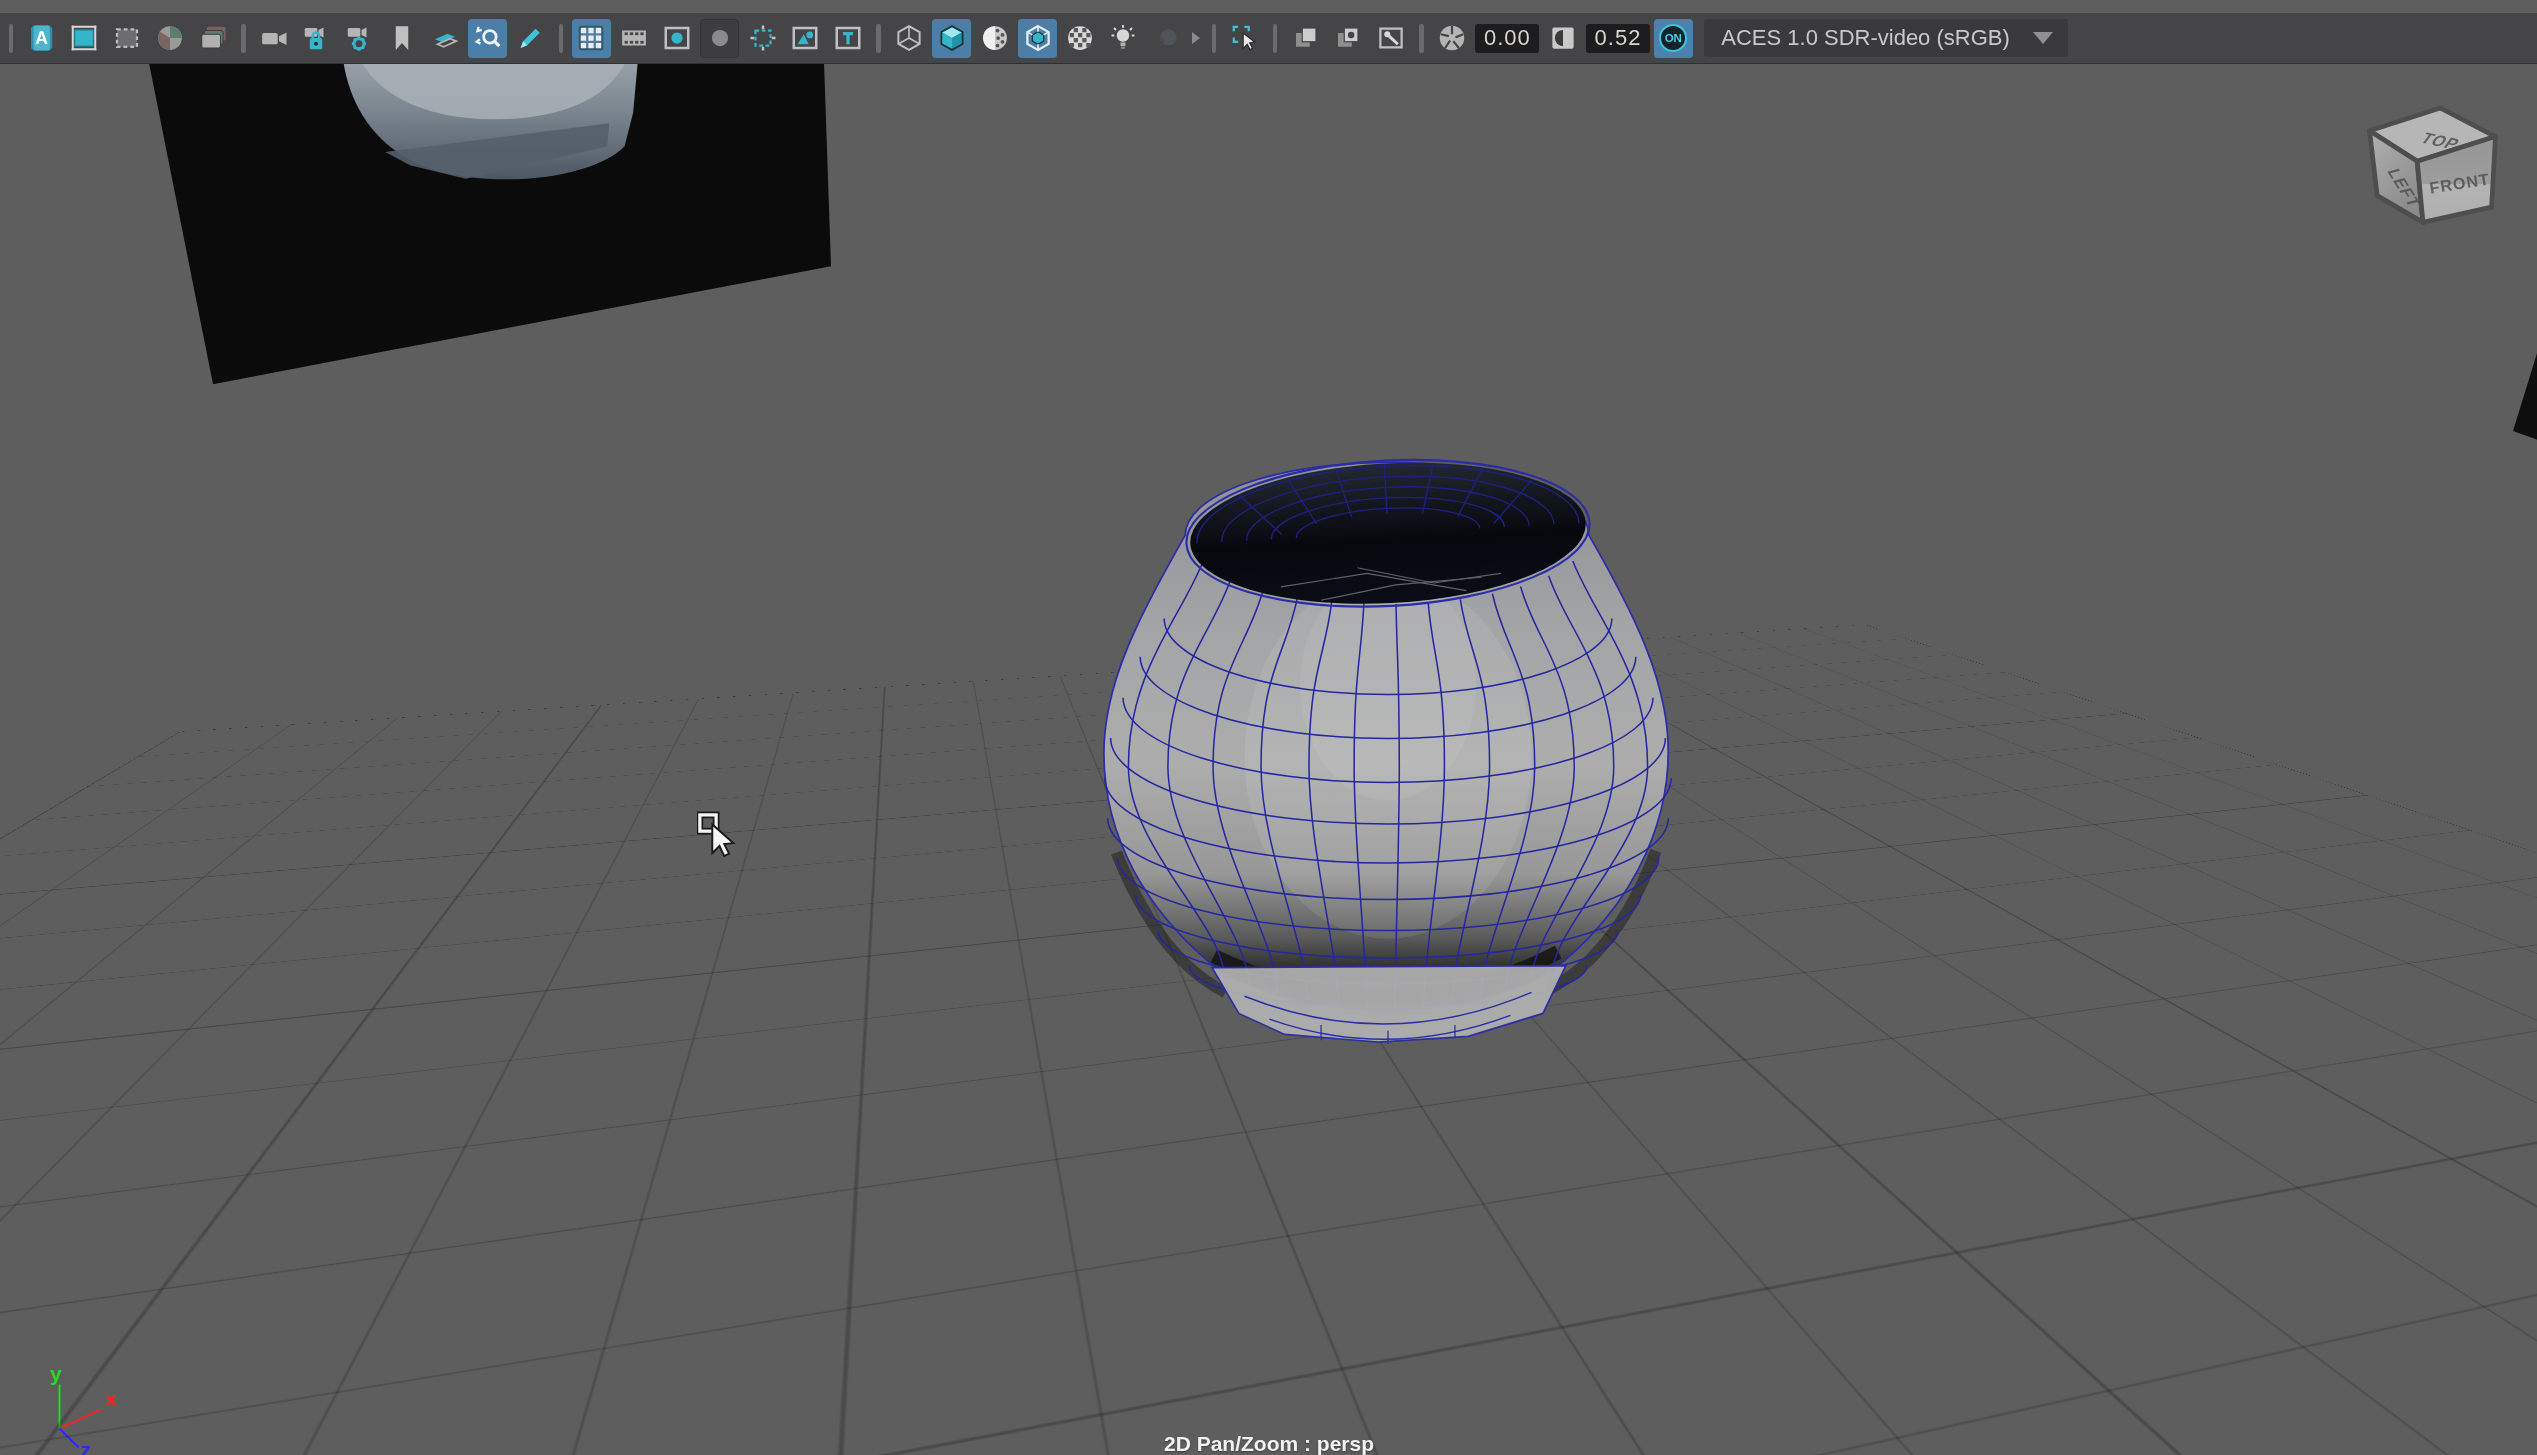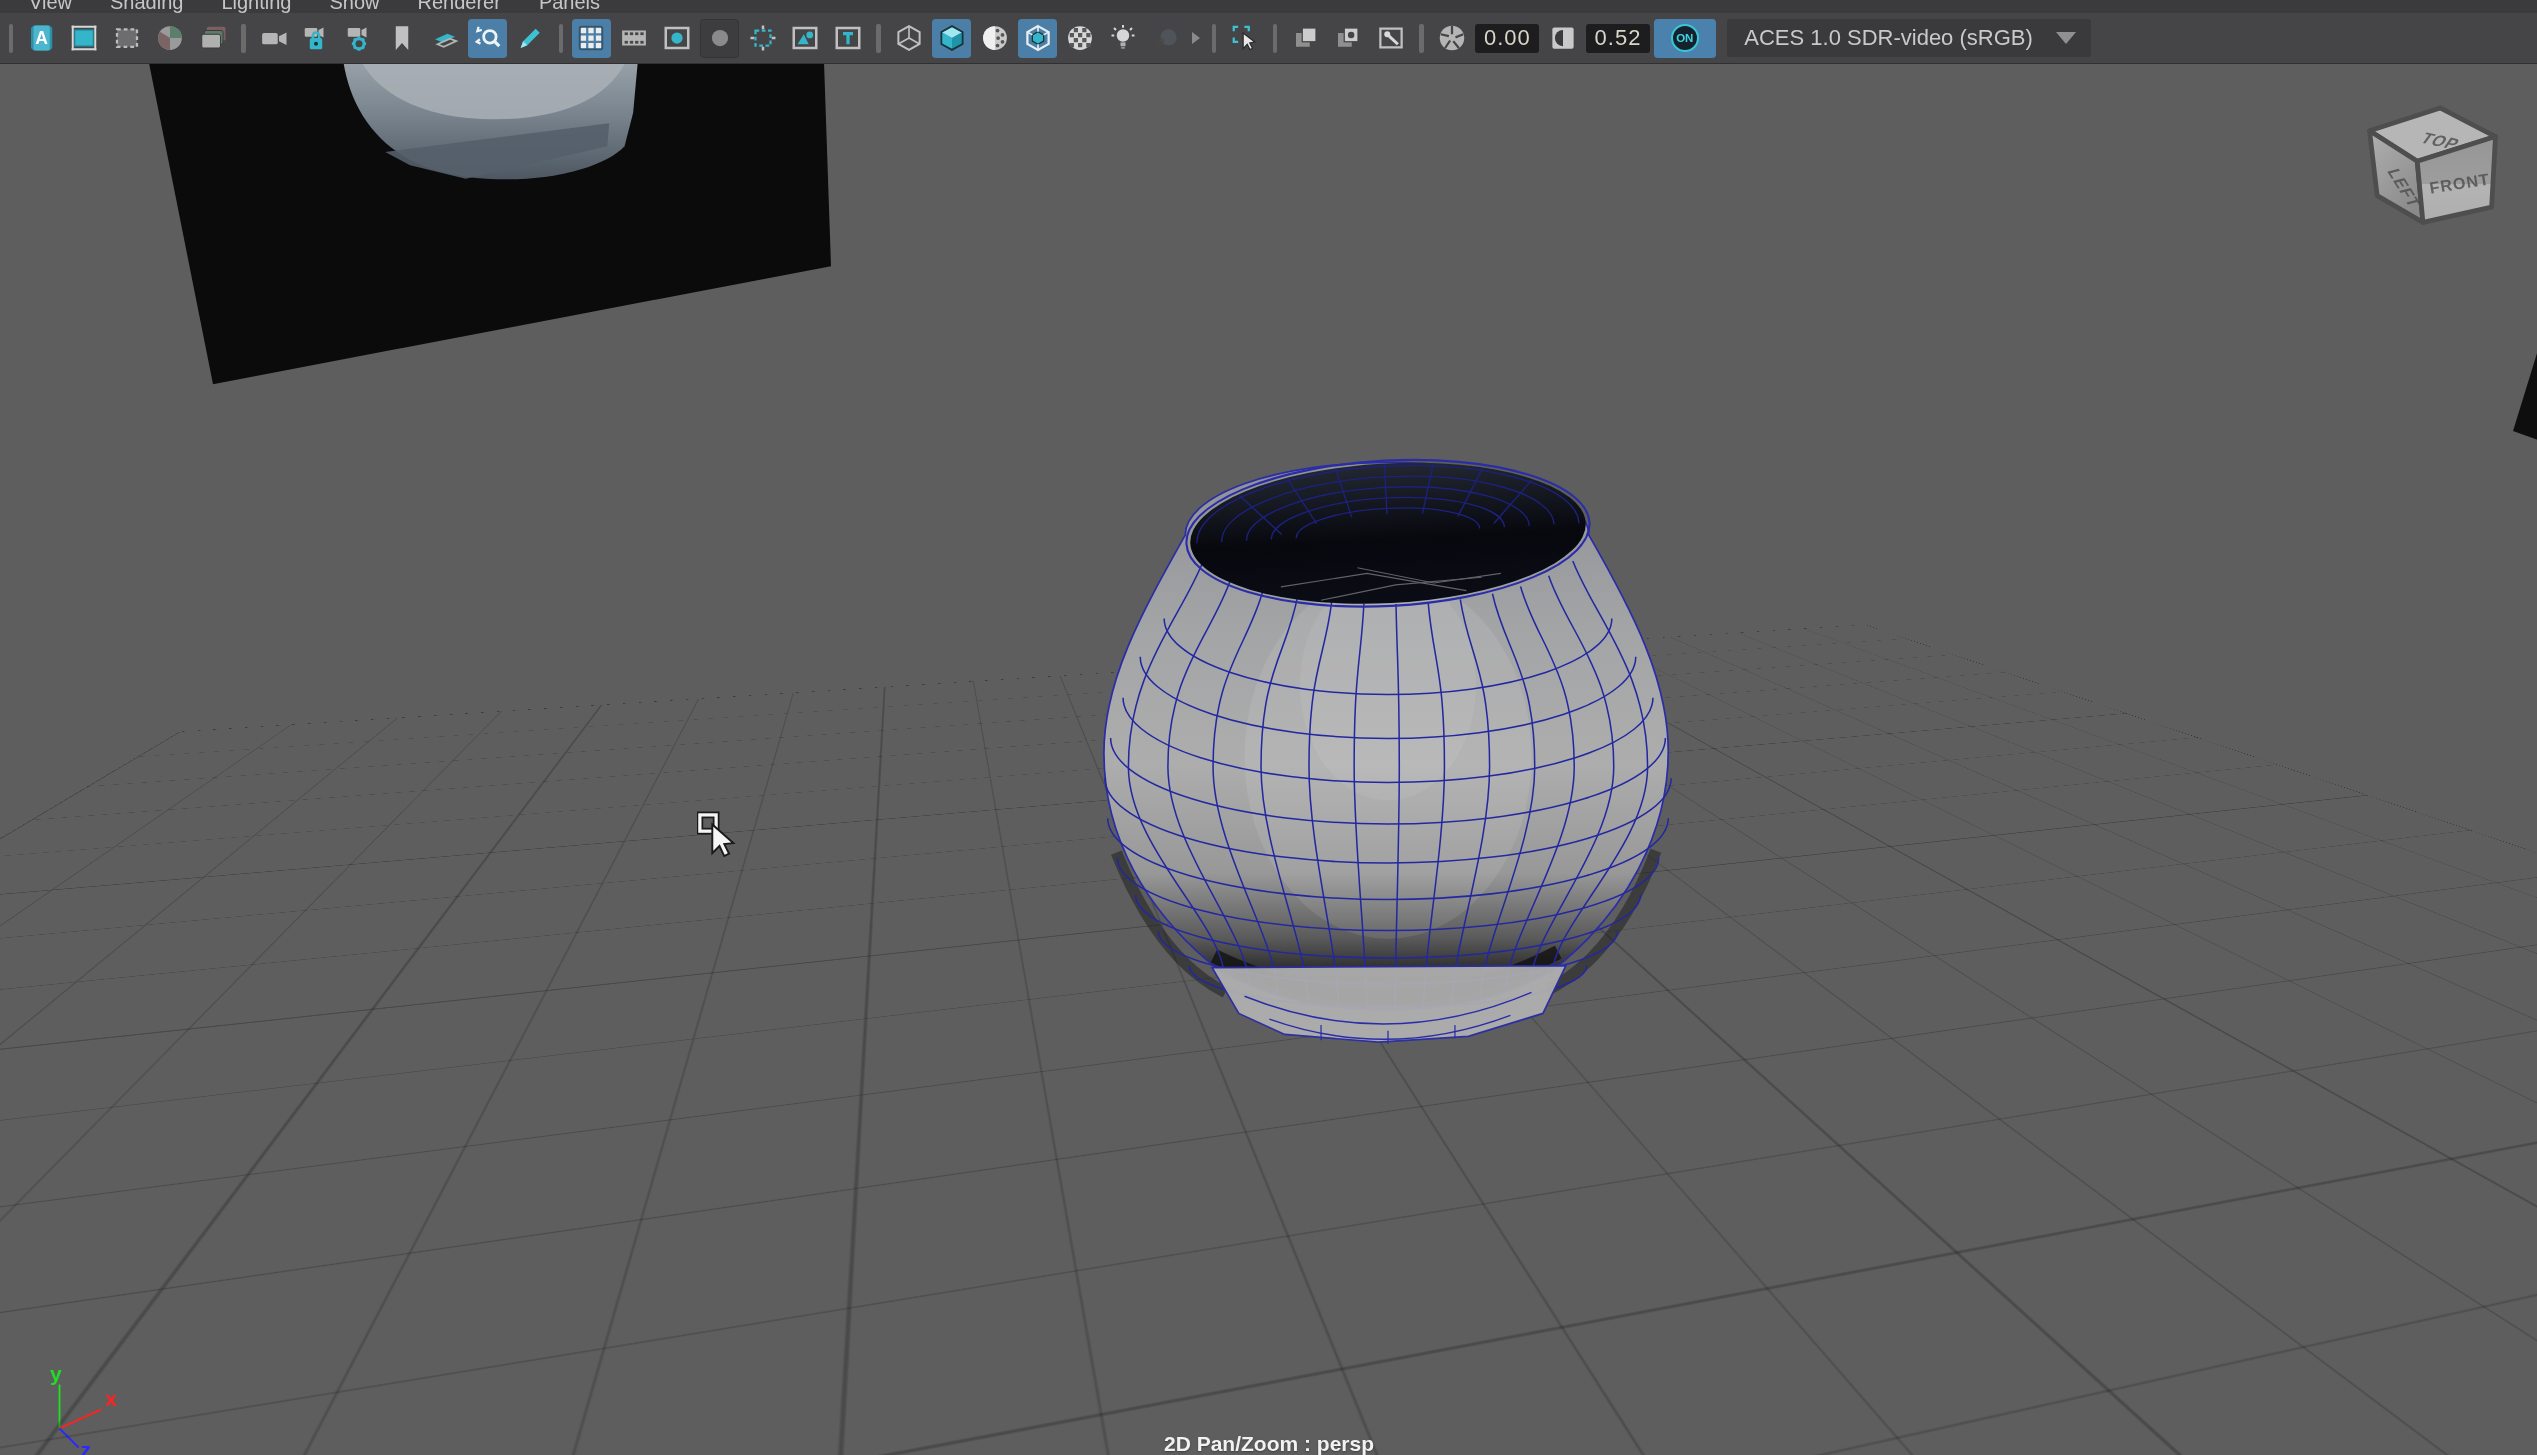--- a/index.html
+++ b/index.html
@@ -21,21 +21,21 @@
       justify-content:center;flex:0 0 auto;}
   .tb svg{width:30px;height:30px;display:block;}
   .tb.active{background:#4b7fa7;}
   .tb.dark{background:#3d3d3f;border:1px solid #343436;}
   .grip{width:4.8px;height:29px;background:#6b6b6b;border-radius:1.9px;margin:0 4.8px;flex:0 0 auto;}
   .tri{width:0;height:0;border-top:6.7px solid transparent;border-bottom:6.7px solid transparent;
        border-left:8.6px solid #8a8a8a;margin:0 2.9px;flex:0 0 auto;}
   .field{width:64px;height:29px;background:#1d1d1f;border-radius:2.9px;color:#d9d6c8;
          font-size:22px;display:flex;align-items:center;justify-content:center;
          letter-spacing:1px;flex:0 0 auto;}
-  .on-btn{width:62px;height:39px;border-radius:3.8px;background:#4b82ad;display:flex;
+  .on-btn{width:39px;height:39px;border-radius:3.8px;background:#4b82ad;display:flex;
           align-items:center;justify-content:center;flex:0 0 auto;}
   .on-circle{width:28px;height:28px;border-radius:50%;background:#16222b;border:2.9px solid #38c7d8;
              color:#3fd4e4;font-size:11.5px;font-weight:bold;display:flex;align-items:center;
              justify-content:center;}
   .dropdown{height:38px;min-width:316px;background:#3a3a3c;border-radius:2.9px;margin-left:7.7px;
             display:flex;align-items:center;gap:23px;padding:0 15.3px 0 17px;flex:0 0 auto;}
   .dropdown .dd-label{color:#c9c9c9;font-size:22px;white-space:nowrap;flex:1;}
   .dd-arrow{width:0;height:0;border-left:10.5px solid transparent;border-right:10.5px solid transparent;
             border-top:12.4px solid #909090;}
 
@@ -65,30 +65,20 @@
   .status-text{position:absolute;left:50%;transform:translateX(-50%);bottom:0;
       color:#f2f2f2;font-size:21px;font-weight:bold;z-index:8;white-space:nowrap;
       text-shadow:0 1px 1.9px rgba(0,0,0,.35);}
   .cursor{position:absolute;left:697px;top:743px;z-index:12;}
 </style>
 </head>
 <body>
 
 <div class="app">
 
-  <div class="menubar">
-    <div class="menubar-inner">
-      <span class="menu-item">View</span>
-      <span class="menu-item">Shading</span>
-      <span class="menu-item">Lighting</span>
-      <span class="menu-item">Show</span>
-      <span class="menu-item">Renderer</span>
-      <span class="menu-item">Panels</span>
-    </div>
-  </div>
 
   <div class="toolbar">
     <div class="grip"></div>
 
     <div class="tb">
       <svg viewBox="0 0 24 24">
           <path d="M4 4 L6 2 H19 L21 4 V20 L19 22 H6 L4 20 Z" fill="#2e8fa8"></path>
           <rect x="6" y="2" width="13" height="20" rx="2" fill="#4db6cf"></rect>
           <text x="12.5" y="17" font-size="14" font-weight="bold" fill="#ffffff" text-anchor="middle" font-family="Liberation Sans,sans-serif">A</text>
         </svg>

